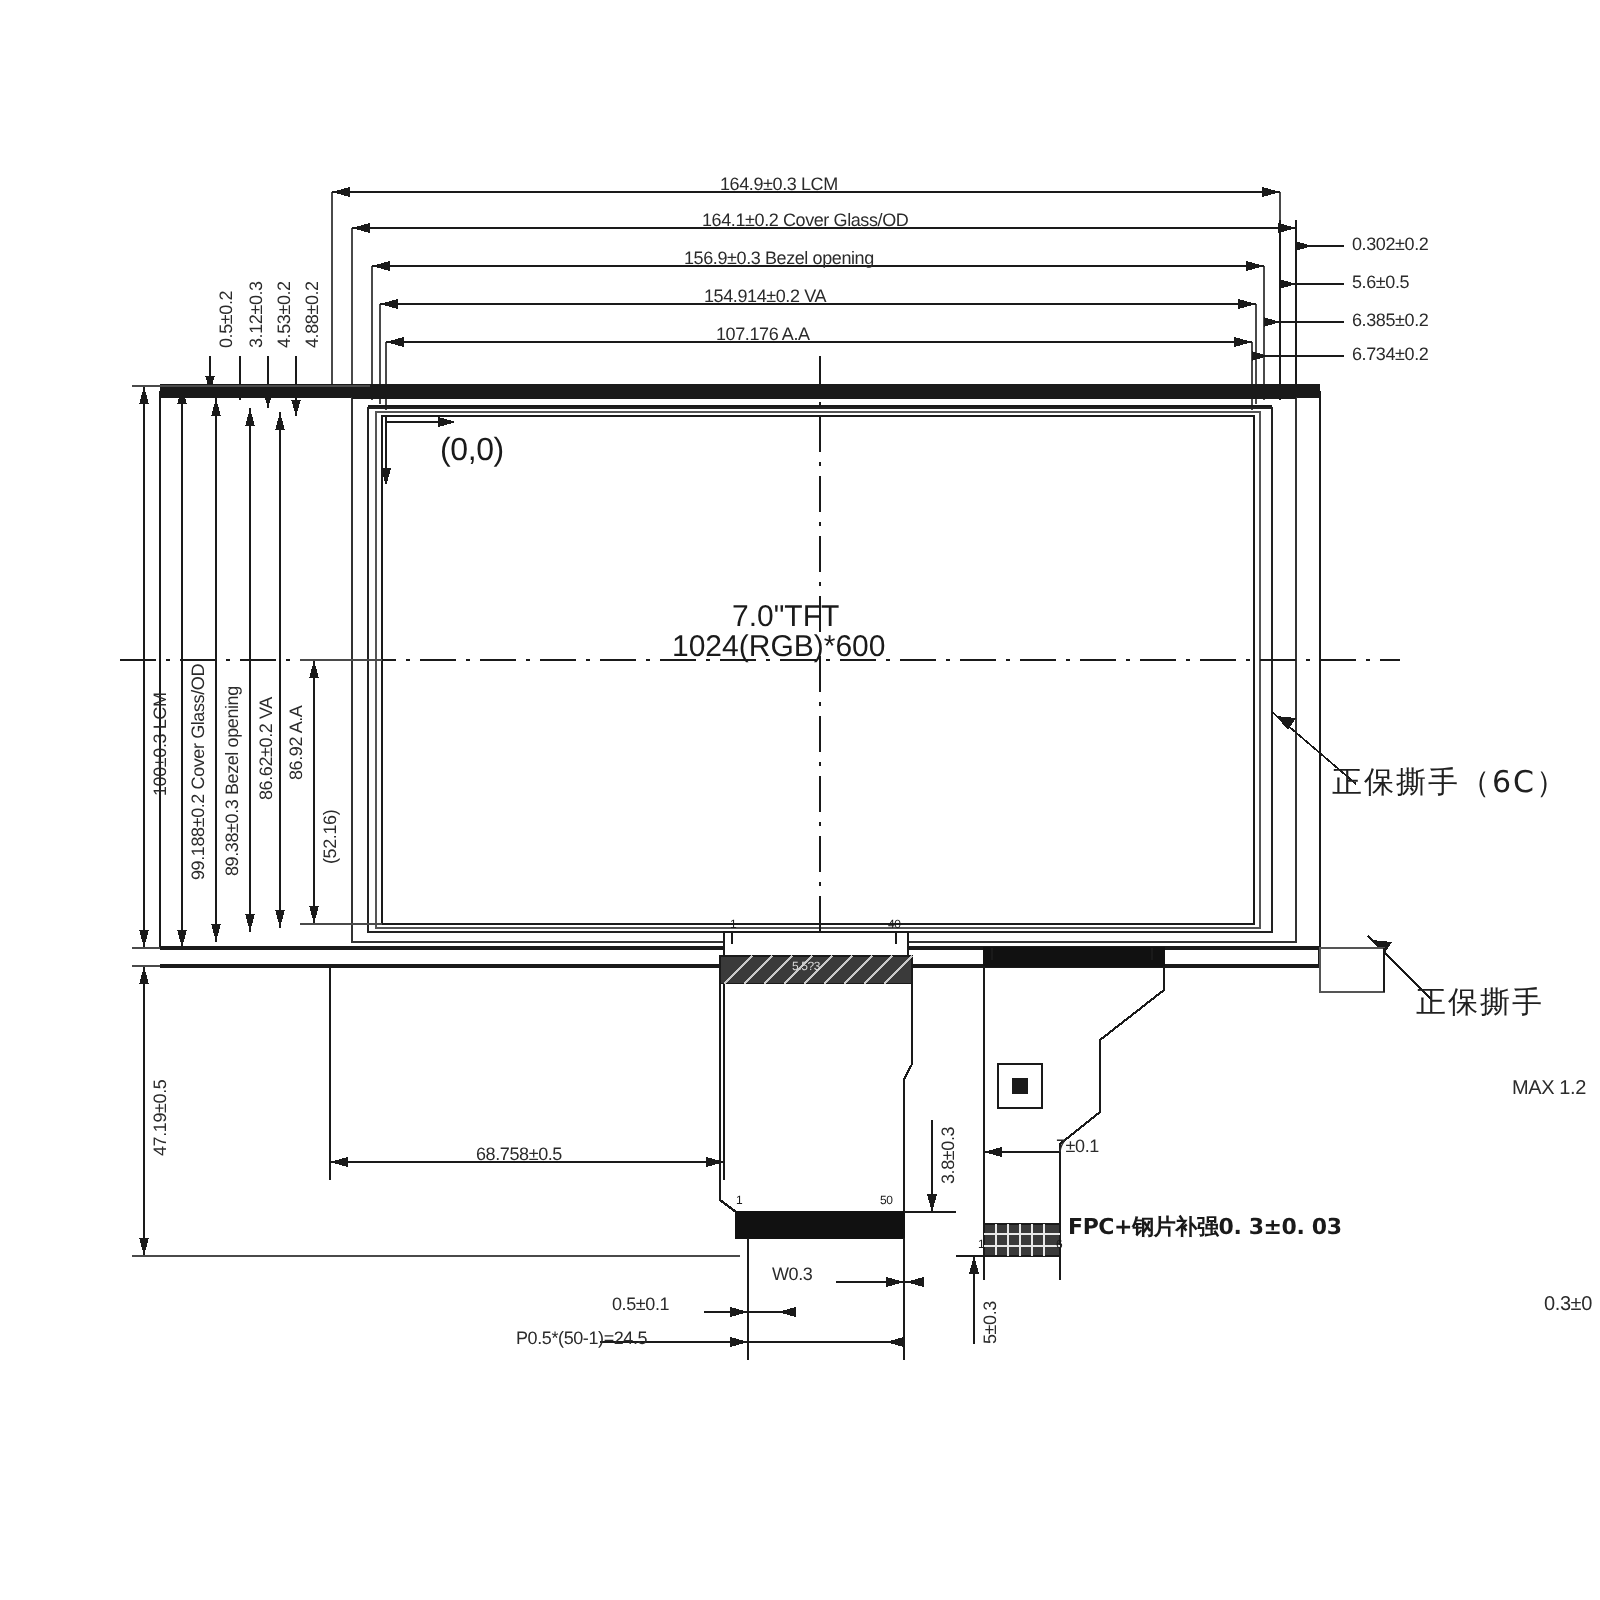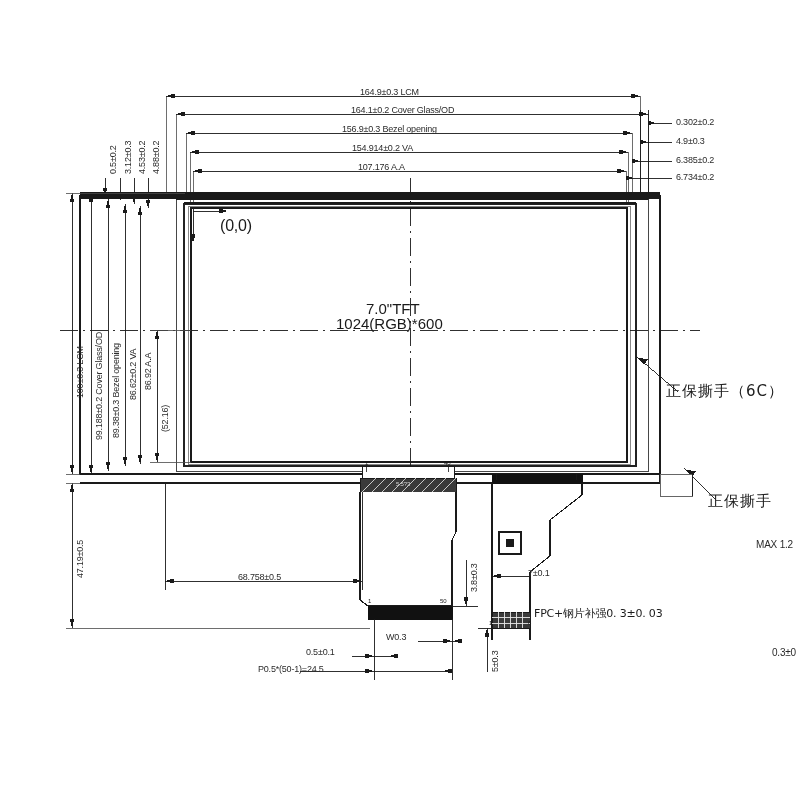--- a/index.html
+++ b/index.html
@@ -260,21 +260,21 @@
   </g>
 </svg>
 
 <div class="lbl dim" style="left:360px;top:88px;">164.9±0.3 LCM</div>
 <div class="lbl dim" style="left:338px;top:106px;margin-left:13px;">164.1±0.2 Cover Glass/OD</div>
 <div class="lbl dim" style="left:342px;top:125px;">156.9±0.3  Bezel opening</div>
 <div class="lbl dim" style="left:352px;top:144px;">154.914±0.2 VA</div>
 <div class="lbl dim" style="left:358px;top:163px;">107.176 A.A</div>
 
 <div class="lbl dim" style="left:676px;top:118px;">0.302±0.2</div>
-<div class="lbl dim" style="left:676px;top:137px;">4.9±0.3</div>
+<div class="lbl dim" style="left:676px;top:137px;">5.6±0.5</div>
 <div class="lbl dim" style="left:676px;top:156px;">6.385±0.2</div>
 <div class="lbl dim" style="left:676px;top:173px;">6.734±0.2</div>
 
 <div class="lbl dim vert" style="left:109px;top:174px;transform:rotate(-90deg);">0.5±0.2</div>
 <div class="lbl dim vert" style="left:124px;top:174px;transform:rotate(-90deg);">3.12±0.3</div>
 <div class="lbl dim vert" style="left:138px;top:174px;transform:rotate(-90deg);">4.53±0.2</div>
 <div class="lbl dim vert" style="left:152px;top:174px;transform:rotate(-90deg);">4.88±0.2</div>
 
 <div class="lbl dim vert" style="left:76px;top:398px;transform:rotate(-90deg);">100±0.3 LCM</div>
 <div class="lbl dim vert" style="left:95px;top:440px;transform:rotate(-90deg);">99.188±0.2 Cover Glass/OD</div>
@@ -283,21 +283,21 @@
 <div class="lbl dim vert" style="left:144px;top:390px;transform:rotate(-90deg);">86.92 A.A</div>
 <div class="lbl dim vert" style="left:161px;top:432px;transform:rotate(-90deg);">(52.16)</div>
 <div class="lbl dim vert" style="left:76px;top:578px;transform:rotate(-90deg);">47.19±0.5</div>
 
 <div class="big" style="position:absolute;left:366px;top:300px;">7.0"TFT</div>
 <div class="big" style="position:absolute;left:336px;top:315px;">1024(RGB)*600</div>
 <div class="lbl" style="left:184px;top:218px;font-size:16px;margin-left:36px;">(0,0)</div>
 
 <div class="cn" style="position:absolute;left:666px;top:382px;">正保撕手（6C）</div>
 <div class="cn" style="position:absolute;left:708px;top:492px;">正保撕手</div>
-<div class="lbl" style="left:534px;top:608px;font-size:11px;font-family:'DejaVu Sans',sans-serif;">FPC+钢片补强0. 3±0. 03</div>
+<div class="lbl" style="left:534px;top:608px;font-size:11px;font-family:'DejaVu Sans',sans-serif;font-weight:bold;">FPC+钢片补强0. 3±0. 03</div>
 
 <div class="lbl dim" style="left:756px;top:540px;font-size:10px;">MAX 1.2</div>
 <div class="lbl dim" style="left:772px;top:648px;font-size:10px;">0.3±0</div>
 
 <div class="lbl dim" style="left:238px;top:573px;">68.758±0.5</div>
 <div class="lbl dim" style="left:306px;top:648px;">0.5±0.1</div>
 <div class="lbl dim" style="left:258px;top:665px;">P0.5*(50-1)=24.5</div>
 <div class="lbl dim" style="left:386px;top:633px;text-align:center;">W0.3</div>
 <div class="lbl dim vert" style="left:470px;top:592px;transform:rotate(-90deg);">3.8±0.3</div>
 <div class="lbl dim vert" style="left:491px;top:672px;transform:rotate(-90deg);">5±0.3</div>

